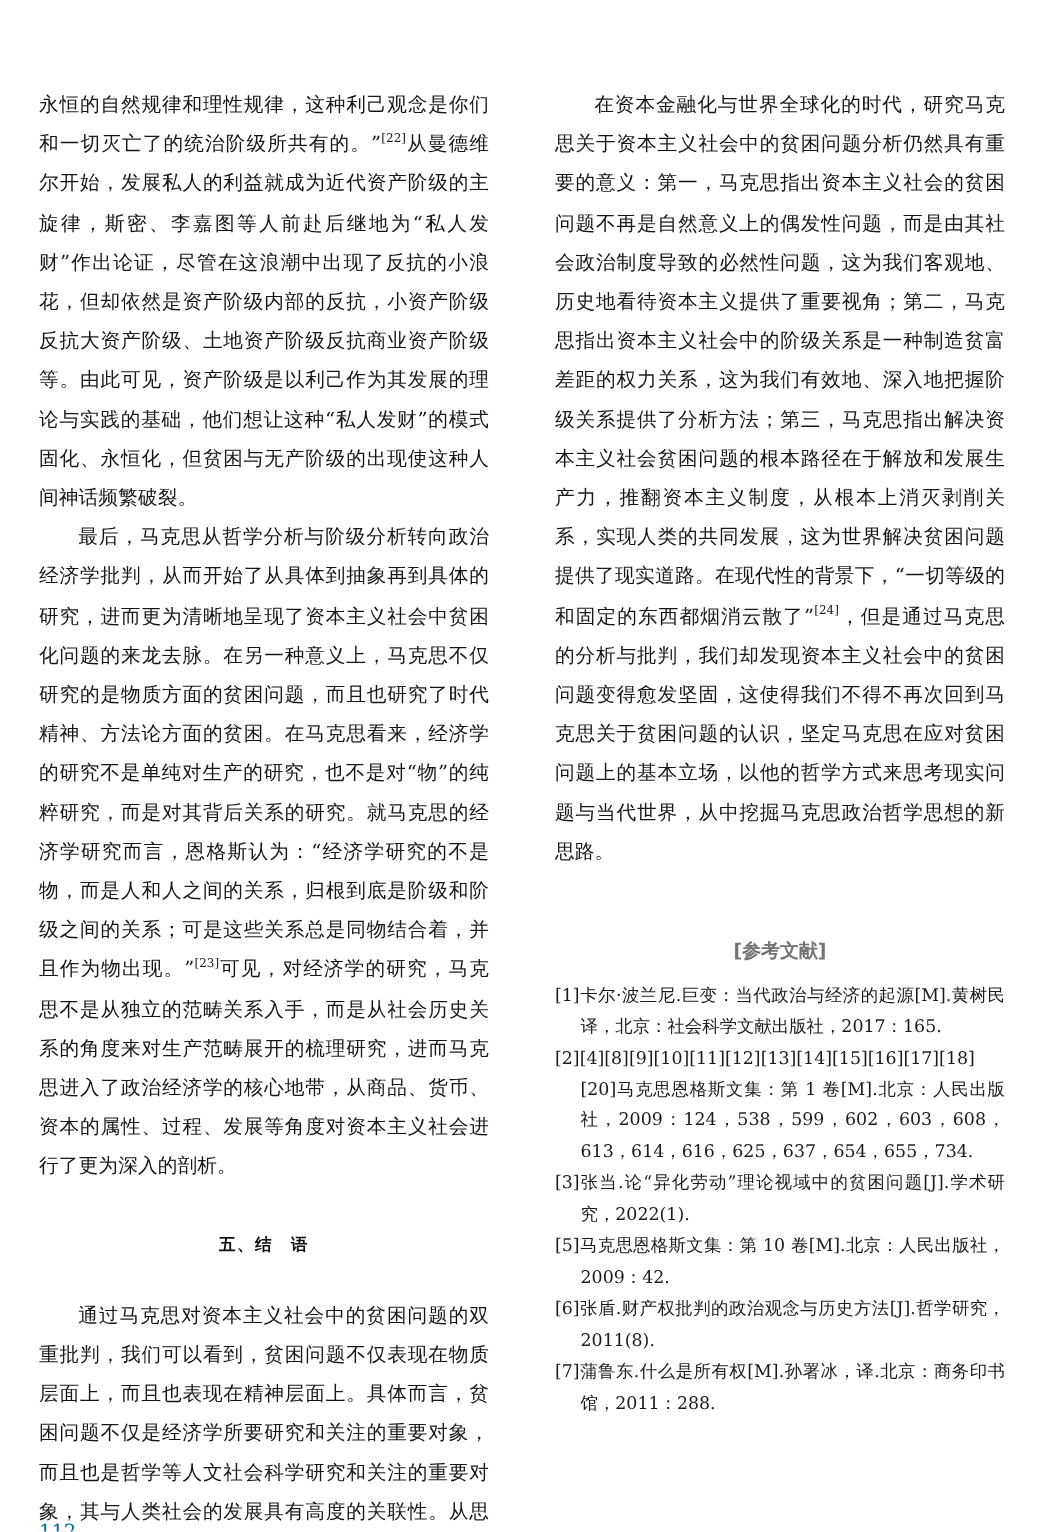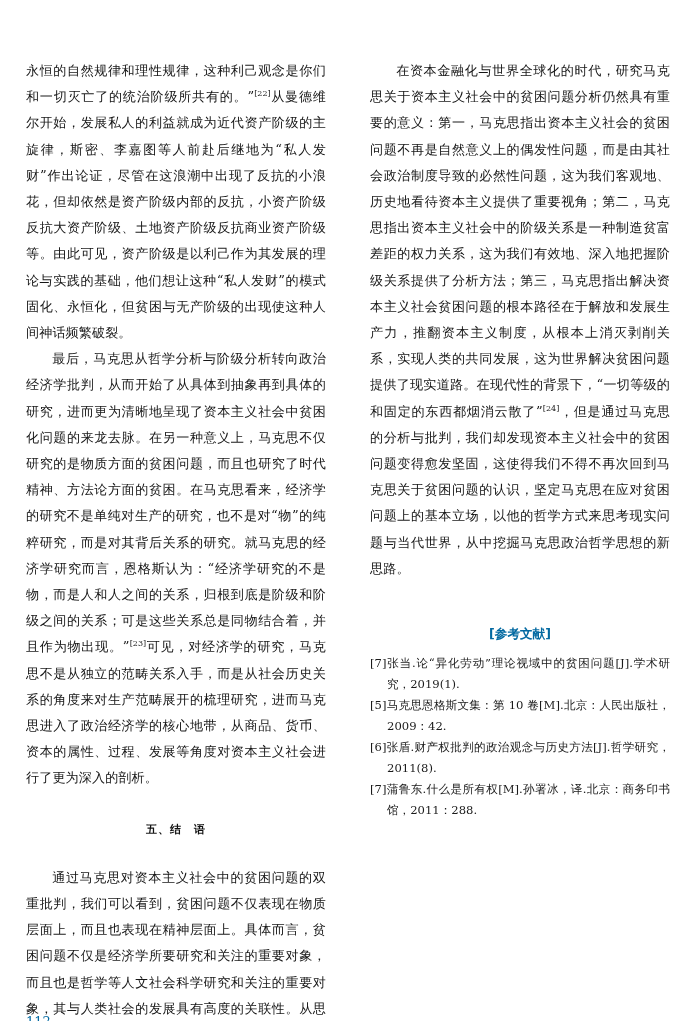--- a/index.html
+++ b/index.html
@@ -72,21 +72,21 @@
   
   .ref-block {
     margin-top: 44px;
   }
   .ref-title {
     font-size: 12.6px;
     font-weight: bold;
     text-align: center;
     font-family: "DejaVu Sans", "Liberation Sans", sans-serif;
     margin: 0 0 10px 0;
-    color: #0369a1;
+    color: #737373;
   }
   .ref-item {
     font-size: 11.6px;
     line-height: 20.5px;
     text-align: justify;
     text-justify: inter-ideograph;
     margin: 0 0 1px 0;
     padding-left: 17px;
     text-indent: -17px;
     color: #1b1b1b;
@@ -123,21 +123,23 @@
     </div>
 
     <div class="col">
 
 
       <p class="para indent">在资本金融化与世界全球化的时代，研究马克思关于资本主义社会中的贫困问题分析仍然具有重要的意义：第一，马克思指出资本主义社会的贫困问题不再是自然意义上的偶发性问题，而是由其社会政治制度导致的必然性问题，这为我们客观地、历史地看待资本主义提供了重要视角；第二，马克思指出资本主义社会中的阶级关系是一种制造贫富差距的权力关系，这为我们有效地、深入地把握阶级关系提供了分析方法；第三，马克思指出解决资本主义社会贫困问题的根本路径在于解放和发展生产力，推翻资本主义制度，从根本上消灭剥削关系，实现人类的共同发展，这为世界解决贫困问题提供了现实道路。在现代性的背景下，“一切等级的和固定的东西都烟消云散了”<sup class="cite">[24]</sup>，但是通过马克思的分析与批判，我们却发现资本主义社会中的贫困问题变得愈发坚固，这使得我们不得不再次回到马克思关于贫困问题的认识，坚定马克思在应对贫困问题上的基本立场，以他的哲学方式来思考现实问题与当代世界，从中挖掘马克思政治哲学思想的新思路。</p>
 
       <div class="ref-block">
         <div class="ref-title">[参考文献]</div>
         <div>
-            <p class="ref-item">[7]张当.论“异化劳动”理论视域中的贫困问题[J].学术研究，2019(1).</p>
+            <p class="ref-item">[1]卡尔·波兰尼.巨变：当代政治与经济的起源[M].黄树民译，北京：社会科学文献出版社，2017：165.</p>
+            <p class="ref-item">[2][4][8][9][10][11][12][13][14][15][16][17][18][20]马克思恩格斯文集：第 1 卷[M].北京：人民出版社，2009：124，538，599，602，603，608，613，614，616，625，637，654，655，734.</p>
+            <p class="ref-item">[3]张当.论“异化劳动”理论视域中的贫困问题[J].学术研究，2022(1).</p>
             <p class="ref-item">[5]马克思恩格斯文集：第 10 卷[M].北京：人民出版社，2009：42.</p>
             <p class="ref-item">[6]张盾.财产权批判的政治观念与历史方法[J].哲学研究，2011(8).</p>
             <p class="ref-item">[7]蒲鲁东.什么是所有权[M].孙署冰，译.北京：商务印书馆，2011：288.</p>
           </div>
       </div>
 
     </div>
 
   </div>
 

